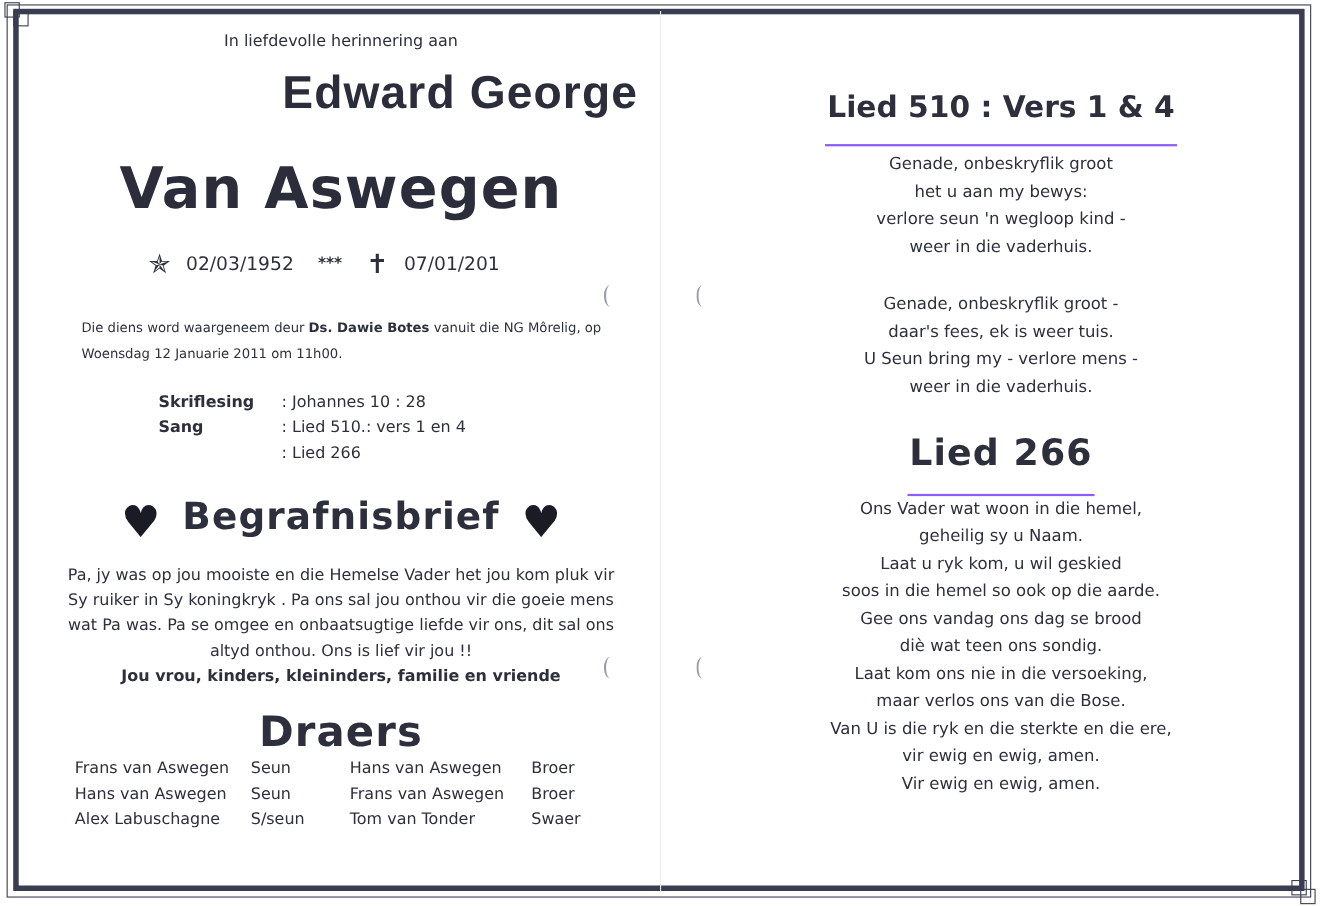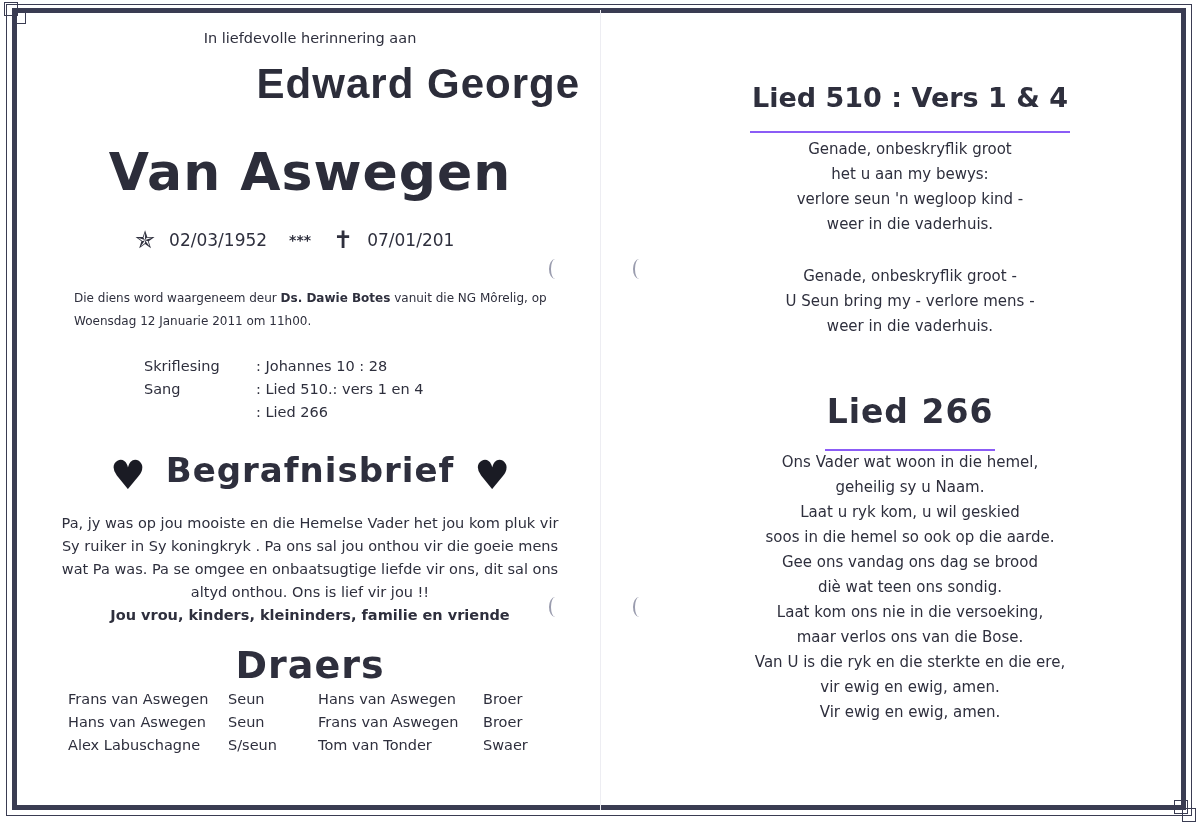--- a/index.html
+++ b/index.html
@@ -52,21 +52,21 @@
   .dates .ico { font-size:24px; line-height:1; }
   .dates .sep { font-size:14px; margin:0 8px; font-weight:bold; }
 
   .service {
     position:absolute; top:287px; left:34px; width:490px; text-align:left; font-size:12px; line-height:23px;
   }
   .service b { font-weight:bold; }
 
   .prog { position:absolute; top:355px; left:104px; text-align:left; font-size:14.5px; line-height:23px; }
   .prog .row { display:flex; }
-  .prog .lbl { width:112px; font-weight:normal; }
+  .prog .lbl { width:112px; font-weight:bold; }
   .prog .val { }
 
   .brief-title {
     position:absolute; top:445px; left:70px; width:400px; display:flex; justify-content:space-between; align-items:center;
   }
   .brief-title .heart { font-size:40px; color:#1a1b24; line-height:1; margin-top:10px;}
   .brief-title .t { font-size:34px; font-weight:bold; letter-spacing:1px; }
 
   .brief-body {
     position:absolute; top:512px; left:0; width:540px; font-size:14.5px; line-height:23px;
@@ -187,20 +187,21 @@
     <span>Lied 510 : Vers 1 &amp; 4</span>
   </div>
   <div class="verse v1">
     <div>Genade, onbeskryflik groot</div>
     <div>het u aan my bewys:</div>
     <div>verlore seun 'n wegloop kind -</div>
     <div>weer in die vaderhuis.</div>
   </div>
   <div class="verse v2">
     <div>Genade, onbeskryflik groot -</div>
+    <div>daar's fees, ek is weer tuis.</div>
     <div>U Seun bring my - verlore mens -</div>
     <div>weer in die vaderhuis.</div>
   </div>
 
   <div class="song-title st2">
     <span>Lied 266</span>
   </div>
   <div class="verse v3">
     <div>Ons Vader wat woon in die hemel,</div>
     <div>geheilig sy u Naam.</div>

